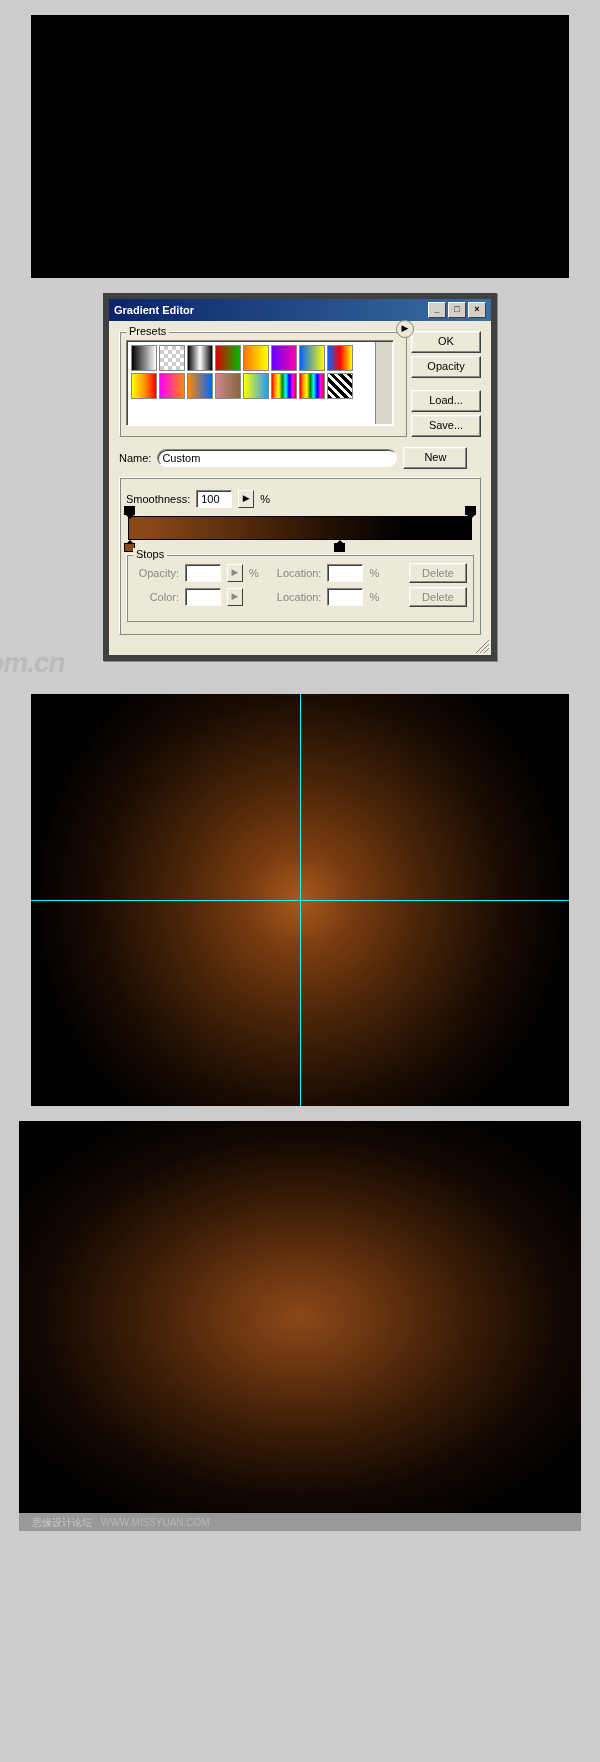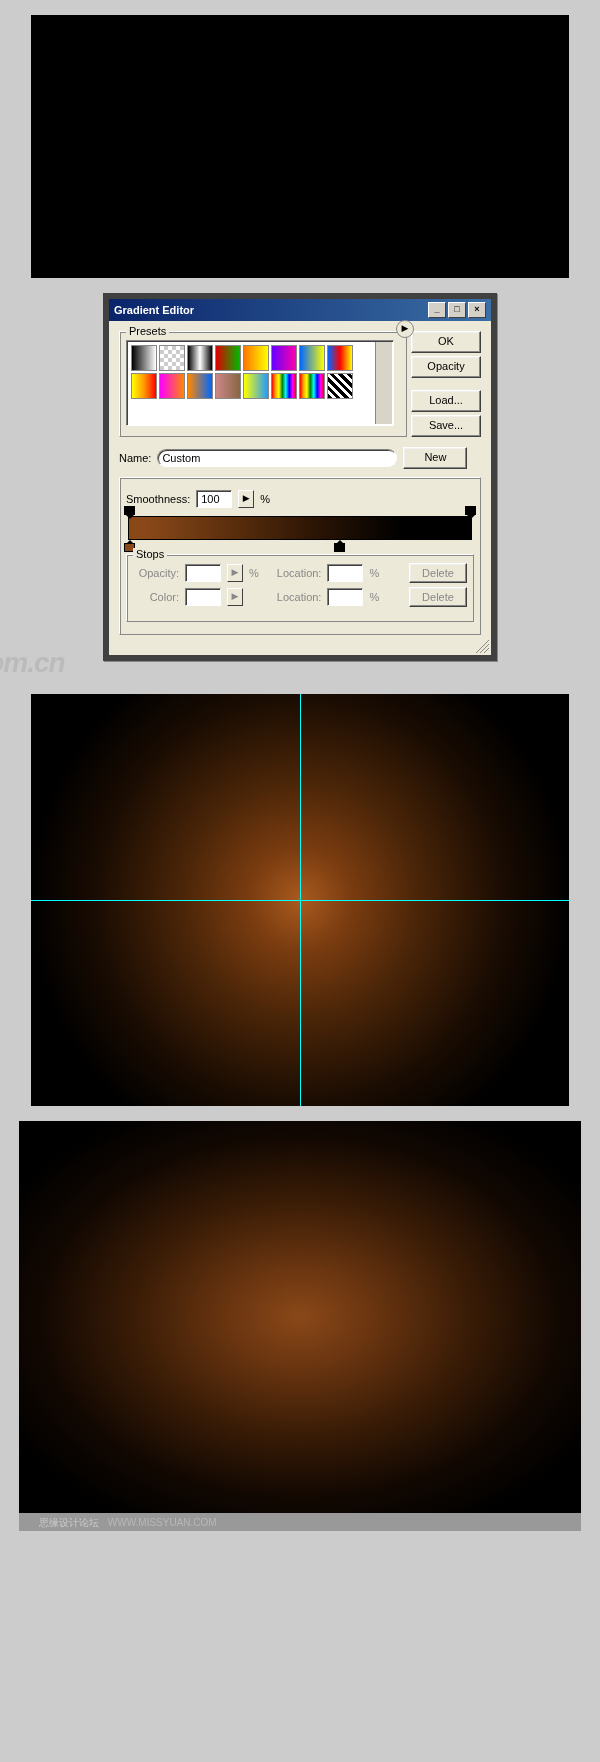--- a/index.html
+++ b/index.html
@@ -12,21 +12,21 @@
   }
   .canvas-black {
     background: #000000;
     margin: 15px auto;
   }
   .canvas1 { width: 538px; height: 263px; margin-top:15px; }
   .canvas2 { width: 538px; height: 412px; position: relative; background: radial-gradient(circle at 50% 50%, #a95a1e 0%, #7a3c10 15%, #4a2508 35%, #1a0c02 60%, #000000 80%); }
   .canvas2 .guide-h { position:absolute; left:0; right:0; top:50%; height:1px; background:#00ffff; }
   .canvas2 .guide-v { position:absolute; top:0; bottom:0; left:50%; width:1px; background:#00ffff; }
   .canvas3 { width: 562px; height: 392px; margin: 15px auto 0 auto; background: radial-gradient(ellipse at 50% 50%, #8a4818 0%, #6a3510 18%, #3a1c06 42%, #120802 65%, #000000 85%); }
-  .footer { width: 562px; height: 18px; margin: 0 auto; background:#999999; color:#b8b8b8; font-size:10px; padding:3px 20px; box-sizing:border-box; }
+  .footer { width: 562px; height: 18px; margin: 0 auto; background:#999999; color:#b8b8b8; font-size:10px; padding:3px 13px; box-sizing:border-box; }
   .footer span.main { color:#cccccc; }
 
   
   .dialog {
     width: 382px;
     margin: 6px auto 10px auto;
     background: #ece9d8;
     border: 6px solid #404040;
     box-shadow: 1px 1px 0 #888;
     position: relative;

